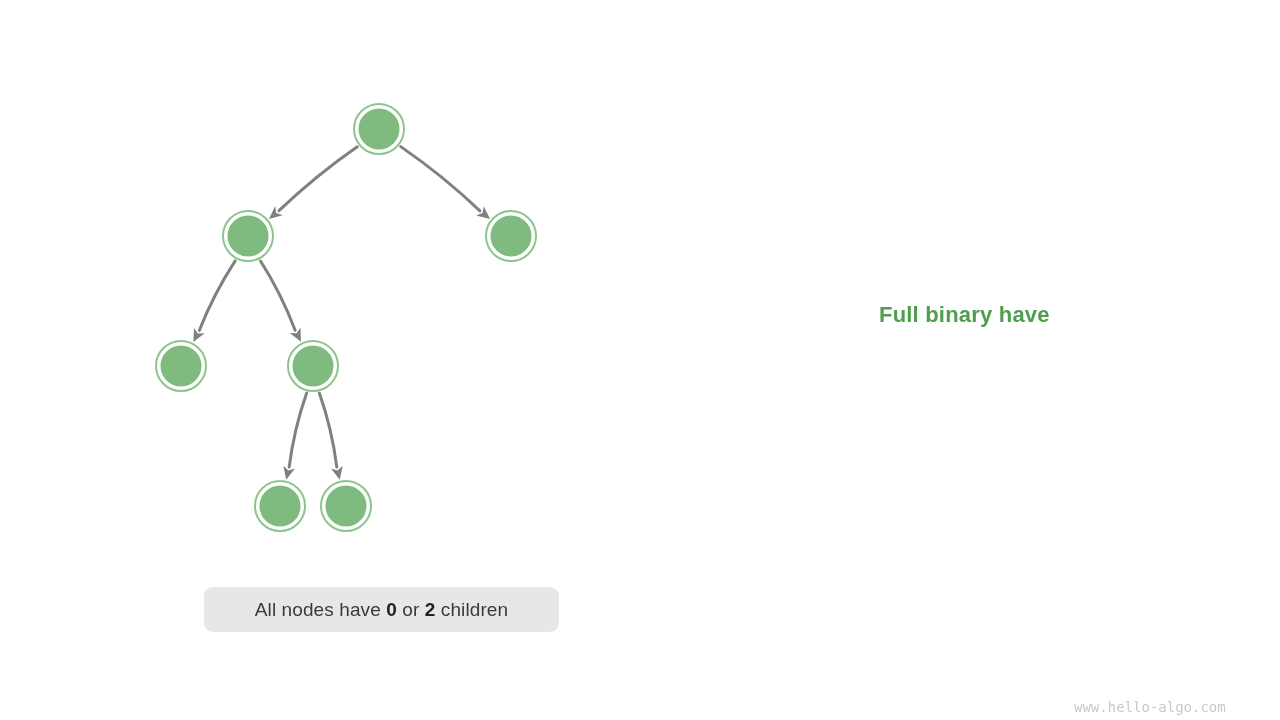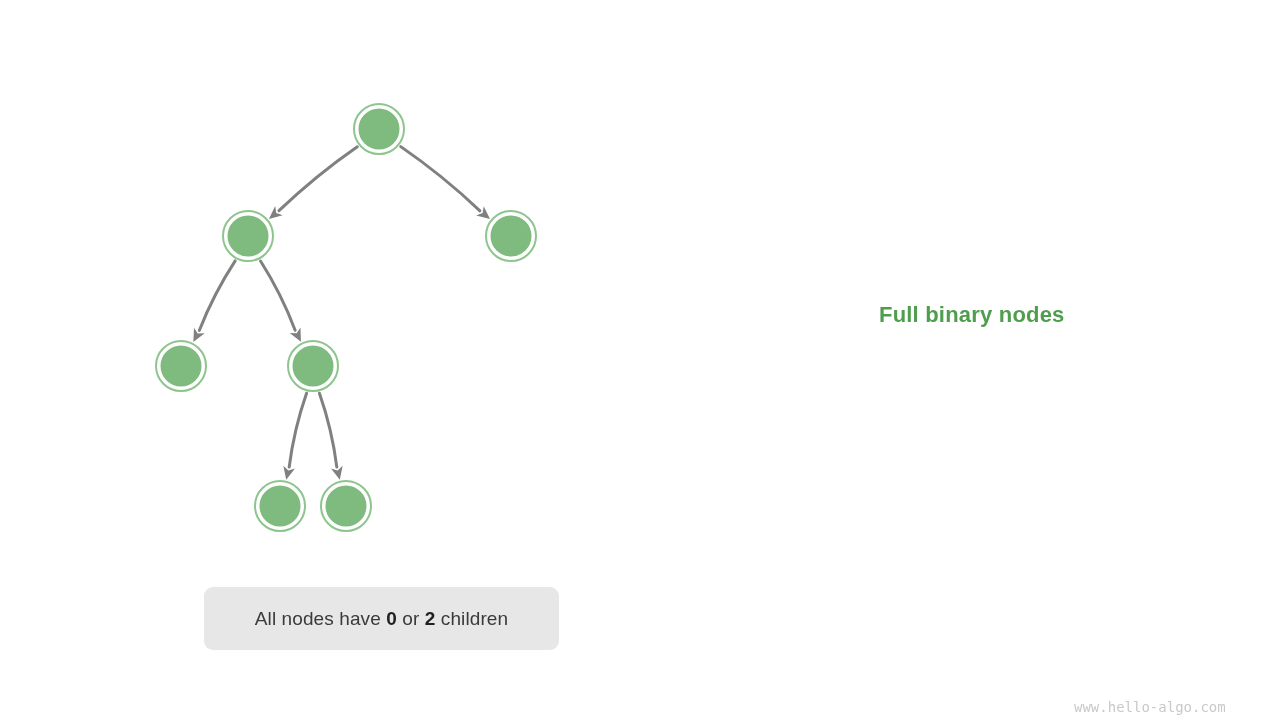--- a/index.html
+++ b/index.html
@@ -52,21 +52,21 @@
     font-weight: bold;
     color: #4e9e4e;
     letter-spacing: 0.2px;
     white-space: nowrap;
   }
   #caption-box {
     position: absolute;
     left: 204px;
     top: 587px;
     width: 355px;
-    height: 63px;
+    height: 45px;
     background: #e7e7e7;
     border-radius: 9px;
     display: flex;
     align-items: center;
     justify-content: center;
   }
   #caption-text {
     font-size: 19px;
     color: #3a3a3a;
     white-space: nowrap;
@@ -132,21 +132,21 @@
           <circle cx="280" cy="506" r="25" class="node-outer"></circle>
           <circle cx="280" cy="506" r="21.5" class="node-inner"></circle>
         </g>
         <g>
           <circle cx="346" cy="506" r="25" class="node-outer"></circle>
           <circle cx="346" cy="506" r="21.5" class="node-inner"></circle>
         </g>
       </g>
   </svg>
 
-  <div id="diagram-title">Full binary nodes</div>
+  <div id="diagram-title">Full binary have</div>
 
   <div id="caption-box">
     <div id="caption-text">
       <span>All nodes have </span><b>0</b><span> or </span><b>2</b><span> children</span>
     </div>
   </div>
 
   <div id="watermark">www.hello-algo.com</div>
 
 </div>

